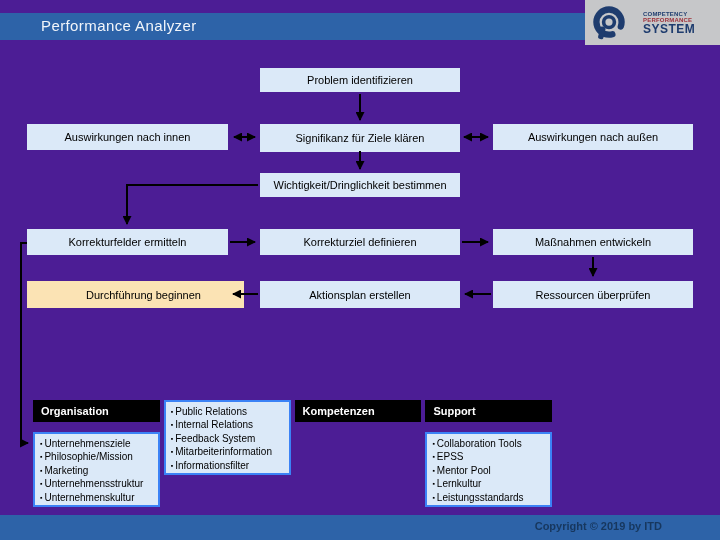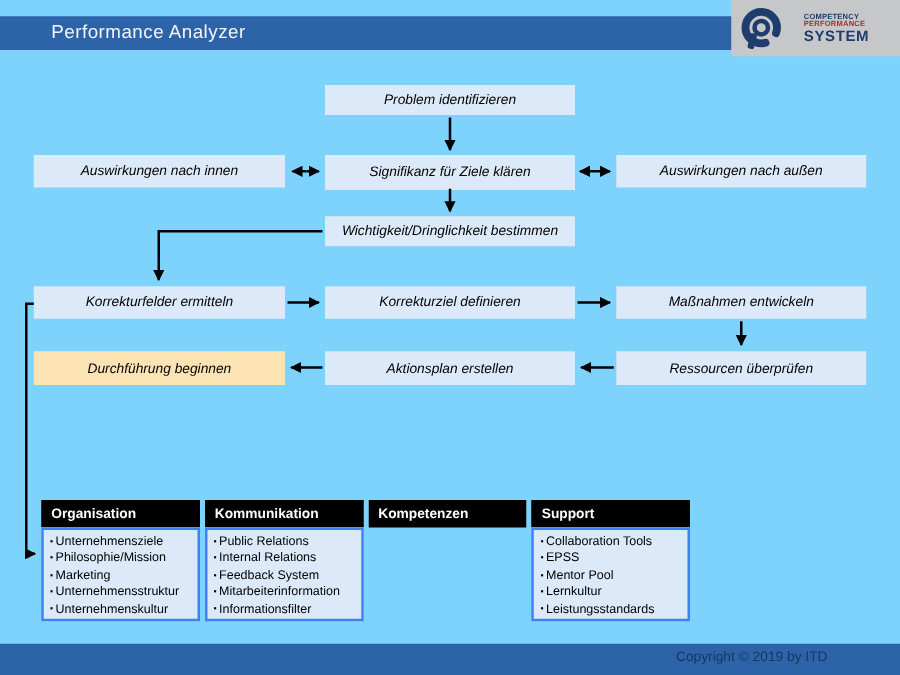--- a/index.html
+++ b/index.html
@@ -1,53 +1,53 @@
 <!DOCTYPE html>
 <html><head>
 <meta charset="utf-8">
 <style>
   html,body{margin:0;padding:0;}
   body{width:720px;height:540px;overflow:hidden;background:#fff;
        font-family:"Liberation Sans","DejaVu Sans",sans-serif;}
-  .page{position:relative;width:720px;height:540px;background:#7dd3fc;}
+  .page{position:relative;width:720px;height:540px;background:#4c1d95;}
 
   
   .topbar{position:absolute;left:0;top:13px;width:720px;height:27px;background:#2D63A8;}
   .topbar .title{position:absolute;left:41px;top:4px;font-size:15px;color:#f2f5fa;letter-spacing:.4px;}
 
   
   .logo-box{position:absolute;right:0;top:0;width:135px;height:45px;background:#C6C7C9;
             display:flex;align-items:center;padding-left:6px;box-sizing:border-box;z-index:2;}
   .logo-mark{width:36px;height:36px;flex:0 0 auto;}
   .logo-text{margin-left:16px;line-height:1;}
   .logo-line1,.logo-line2{font-size:6px;font-weight:bold;color:#1E3C6E;letter-spacing:.2px;}
   .logo-line2{color:#9E3039;}
   .logo-line3{font-size:12px;font-weight:bold;color:#1E3C6E;letter-spacing:.5px;}
 
   
   .fbox{position:absolute;background:#DBE9F8;color:#000;font-size:11px;
-        display:flex;align-items:center;justify-content:center;text-align:left;font-style:italic;}
-  .fbox.orange{background:#FBE3B4;}
+        display:flex;align-items:center;justify-content:center;text-align:left;}
+  .fbox.orange{background:#FBE3B4;padding-left:16px;}
 
   .arrows{position:absolute;left:0;top:0;width:720px;height:540px;pointer-events:none;}
 
   
   .ptable{position:absolute;left:33px;top:400px;width:650px;
           display:grid;grid-template-columns:repeat(5,1fr);column-gap:4px;}
-  .tcol{display:grid;grid-template-rows:22px auto;row-gap:0;}
+  .tcol{display:grid;grid-template-rows:22px auto;row-gap:10px;}
   .thead{background:#000;color:#fff;font-size:11px;font-weight:bold;
          display:flex;align-items:center;padding-left:8px;}
   .tbody{background:#DBE9F8;border:2px solid #3b82f6;box-sizing:border-box;
          padding:3px 2px 3px 5px;height:75px;}
   .titem{font-size:10px;color:#000;line-height:13.4px;white-space:nowrap;}
   .titem::before{content:"▪ ";font-size:7px;vertical-align:1px;}
 
   
   .footer{position:absolute;left:0;top:515px;width:720px;height:25px;background:#2D63A8;}
-  .footer .copy{position:absolute;right:58px;top:5px;font-size:11px;font-weight:normal;color:#17375E;}
+  .footer .copy{position:absolute;right:58px;top:5px;font-size:11px;font-weight:bold;color:#17375E;}
 </style>
 </head>
 <body>
 
 <div class="page">
 
   <div class="topbar">
     <div class="title">Performance Analyzer</div>
   </div>
 
@@ -110,21 +110,20 @@
       <div class="tbody">
         <div class="titem">Unternehmensziele</div>
         <div class="titem">Philosophie/Mission</div>
         <div class="titem">Marketing</div>
         <div class="titem">Unternehmensstruktur</div>
         <div class="titem">Unternehmenskultur</div>
       </div>
     </div>
 
     <div class="tcol">
-      <div class="thead">Kommunikation</div>
       <div class="tbody">
         <div class="titem">Public Relations</div>
         <div class="titem">Internal Relations</div>
         <div class="titem">Feedback System</div>
         <div class="titem">Mitarbeiterinformation</div>
         <div class="titem">Informationsfilter</div>
       </div>
     </div>
 
 

